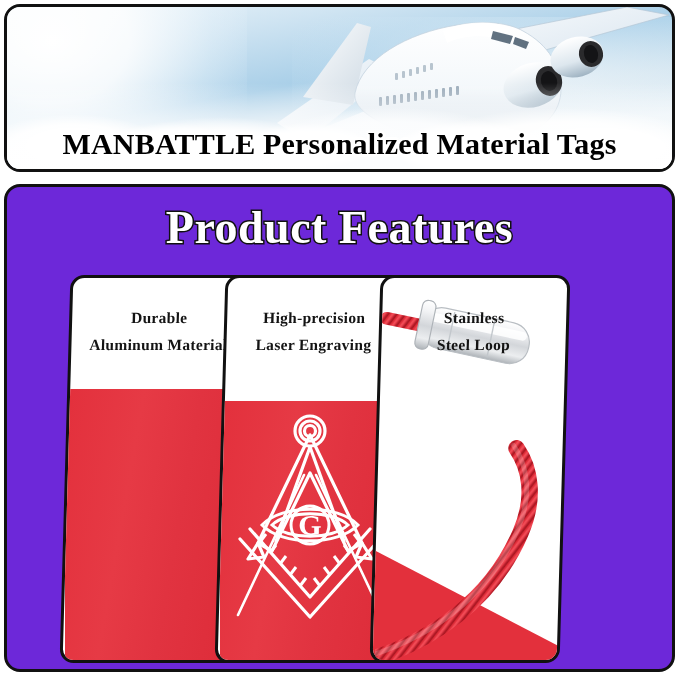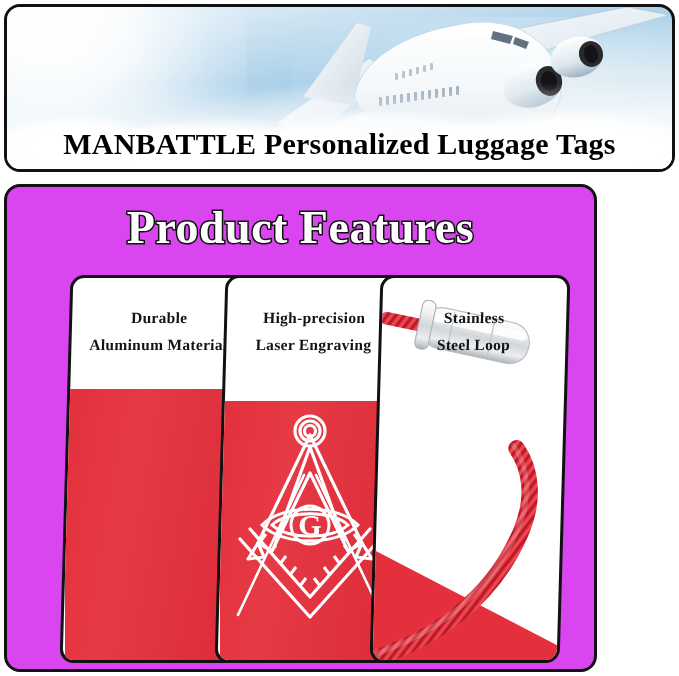--- a/index.html
+++ b/index.html
@@ -49,22 +49,22 @@
     -webkit-text-stroke:0px;
     text-shadow:
       2px 0 0 #fff, -2px 0 0 #fff, 0 2px 0 #fff, 0 -2px 0 #fff,
       2px 2px 0 #fff, -2px 2px 0 #fff, 2px -2px 0 #fff, -2px -2px 0 #fff,
       3px 0 0 #fff, -3px 0 0 #fff, 0 3px 0 #fff, 0 -3px 0 #fff;
     white-space:nowrap;
   }
 
   
   .panel{
-    position:absolute;left:4px;top:184px;width:593px;height:488px;
-    border-radius:16px;border:3px solid #111;background:#d946ef;
+    position:absolute;left:4px;top:184px;width:671px;height:488px;
+    border-radius:16px;border:3px solid #111;background:#6d28d9;
     box-sizing:border-box;
   }
   .features-title{
     position:absolute;left:0;right:0;top:14px;text-align:center;
     font-family:"Liberation Serif","DejaVu Serif",serif;
     font-weight:700;font-size:46px;letter-spacing:.5px;
     color:#ffffff;
     -webkit-text-stroke:3px #111;
     paint-order:stroke fill;
     white-space:nowrap;
@@ -211,21 +211,21 @@
     </div>
 
     <div class="cloudbank">
       <div class="cloudpuff" style="left:18px;bottom:4px;width:96px;height:38px;"></div>
       <div class="cloudpuff" style="left:96px;bottom:-2px;width:130px;height:44px;"></div>
       <div class="cloudpuff" style="left:240px;bottom:2px;width:120px;height:40px;"></div>
       <div class="cloudpuff" style="left:390px;bottom:-4px;width:150px;height:48px;"></div>
       <div class="cloudpuff" style="left:520px;bottom:0px;width:140px;height:42px;"></div>
     </div>
 
-    <div class="banner-title">MANBATTLE Personalized Luggage Tags</div>
+    <div class="banner-title">MANBATTLE Personalized Material Tags</div>
   </div>
 
   <div class="panel">
 
     <div class="features-title">Product Features</div>
 
     <div class="cards">
 
       <div class="card card-1">
         <div class="card-inner">

